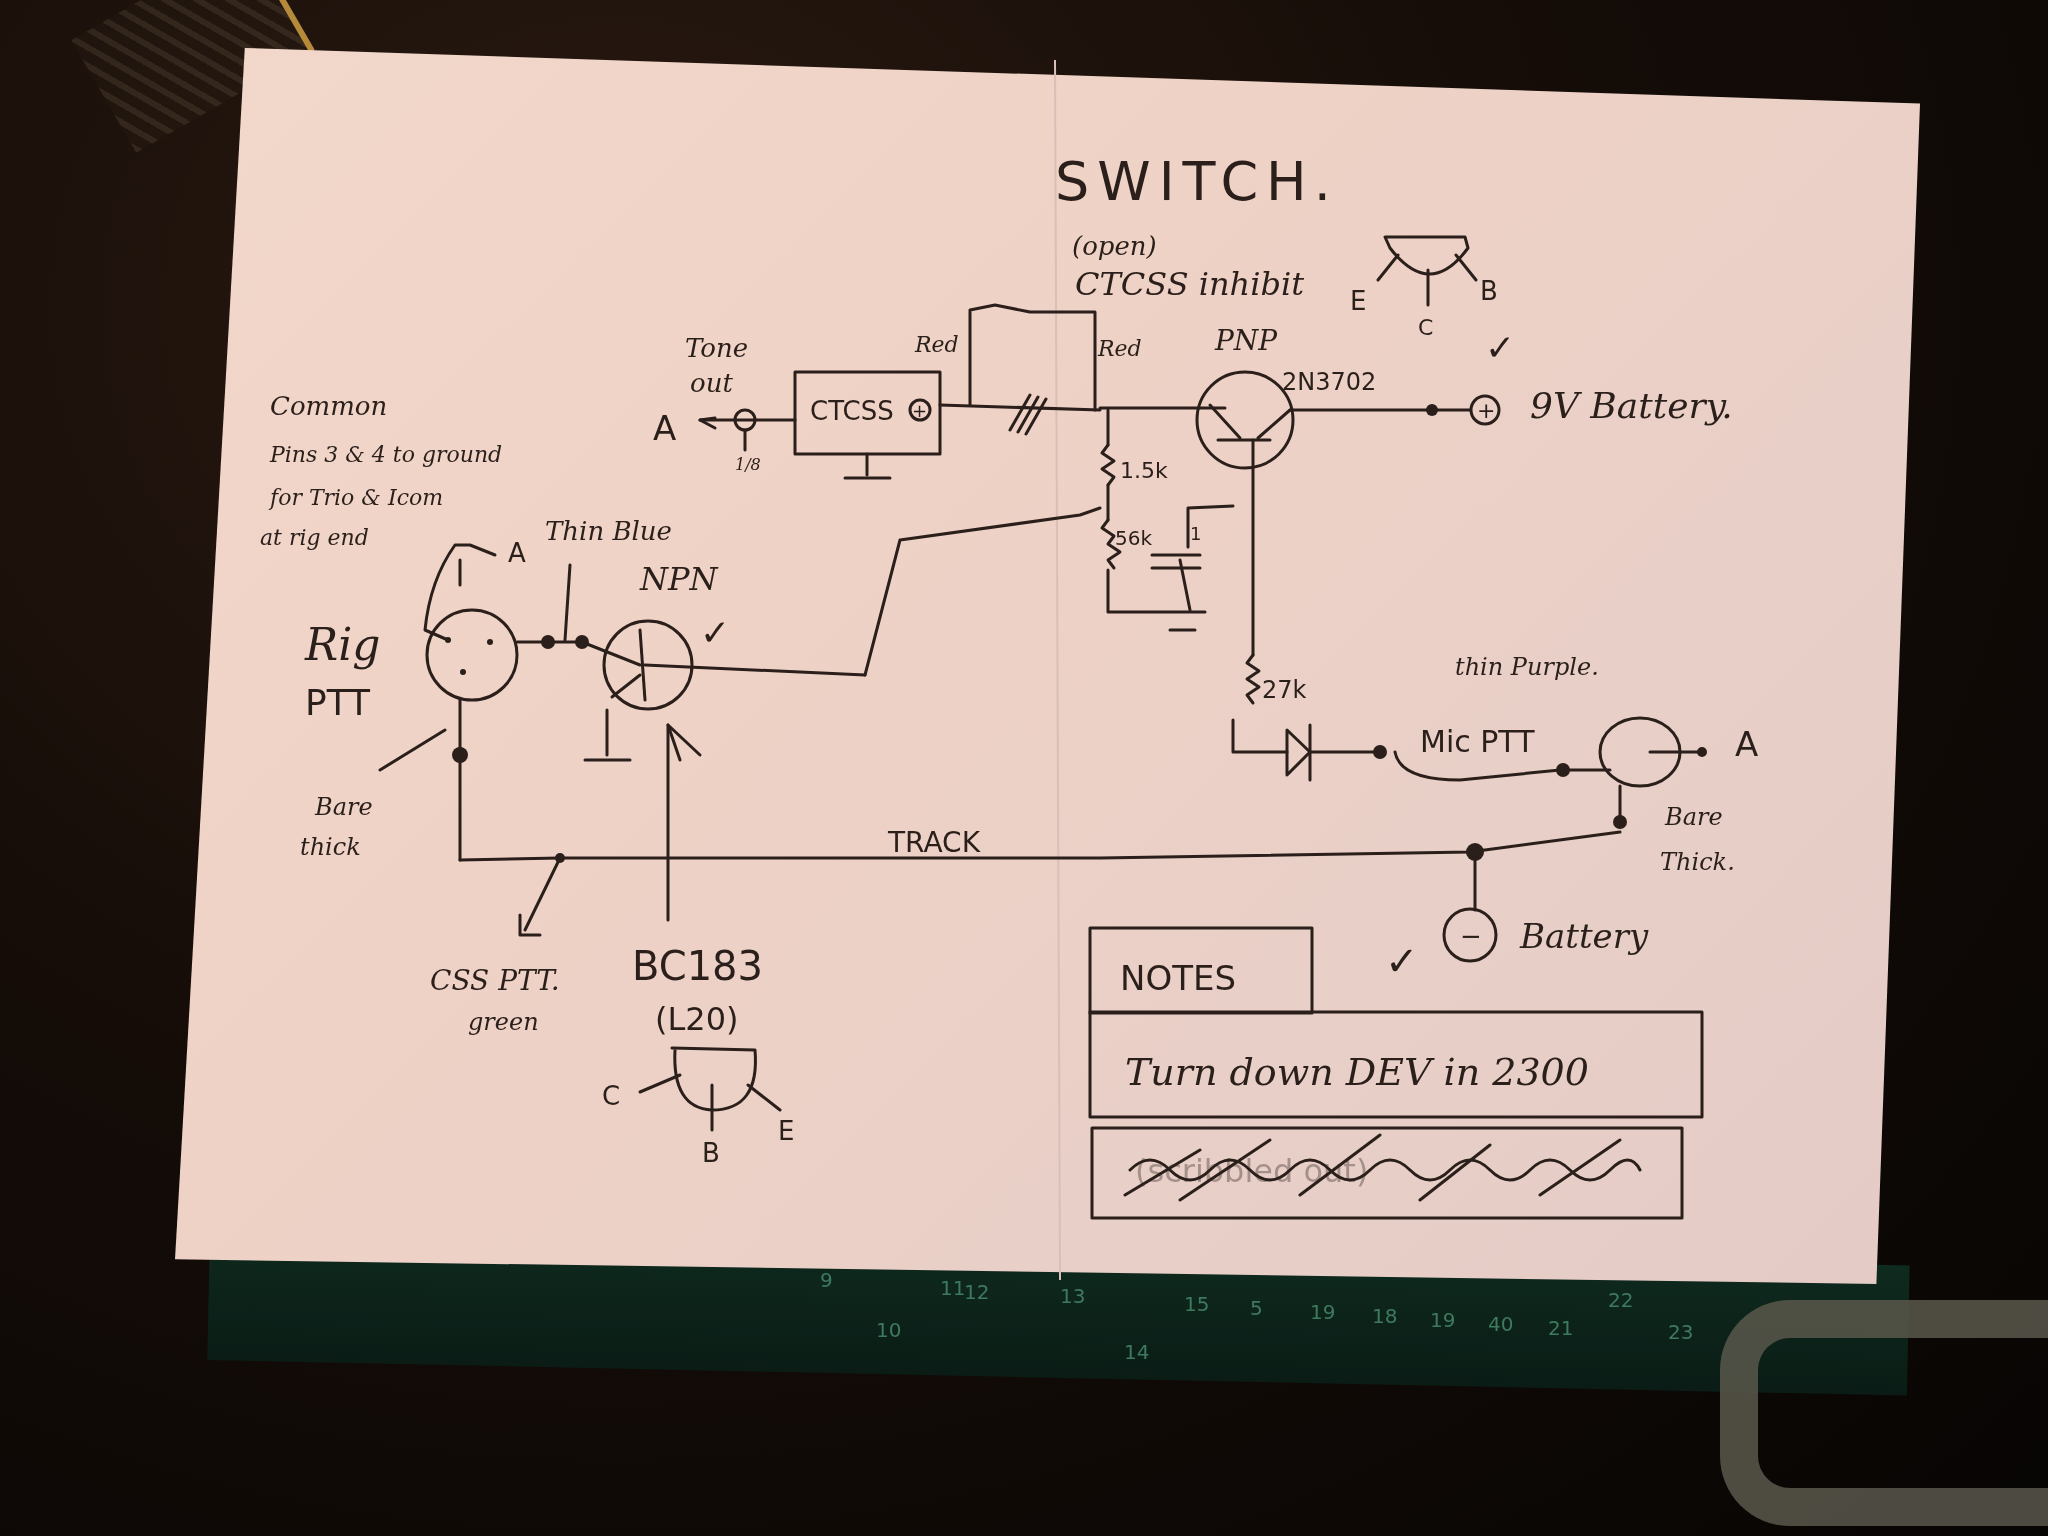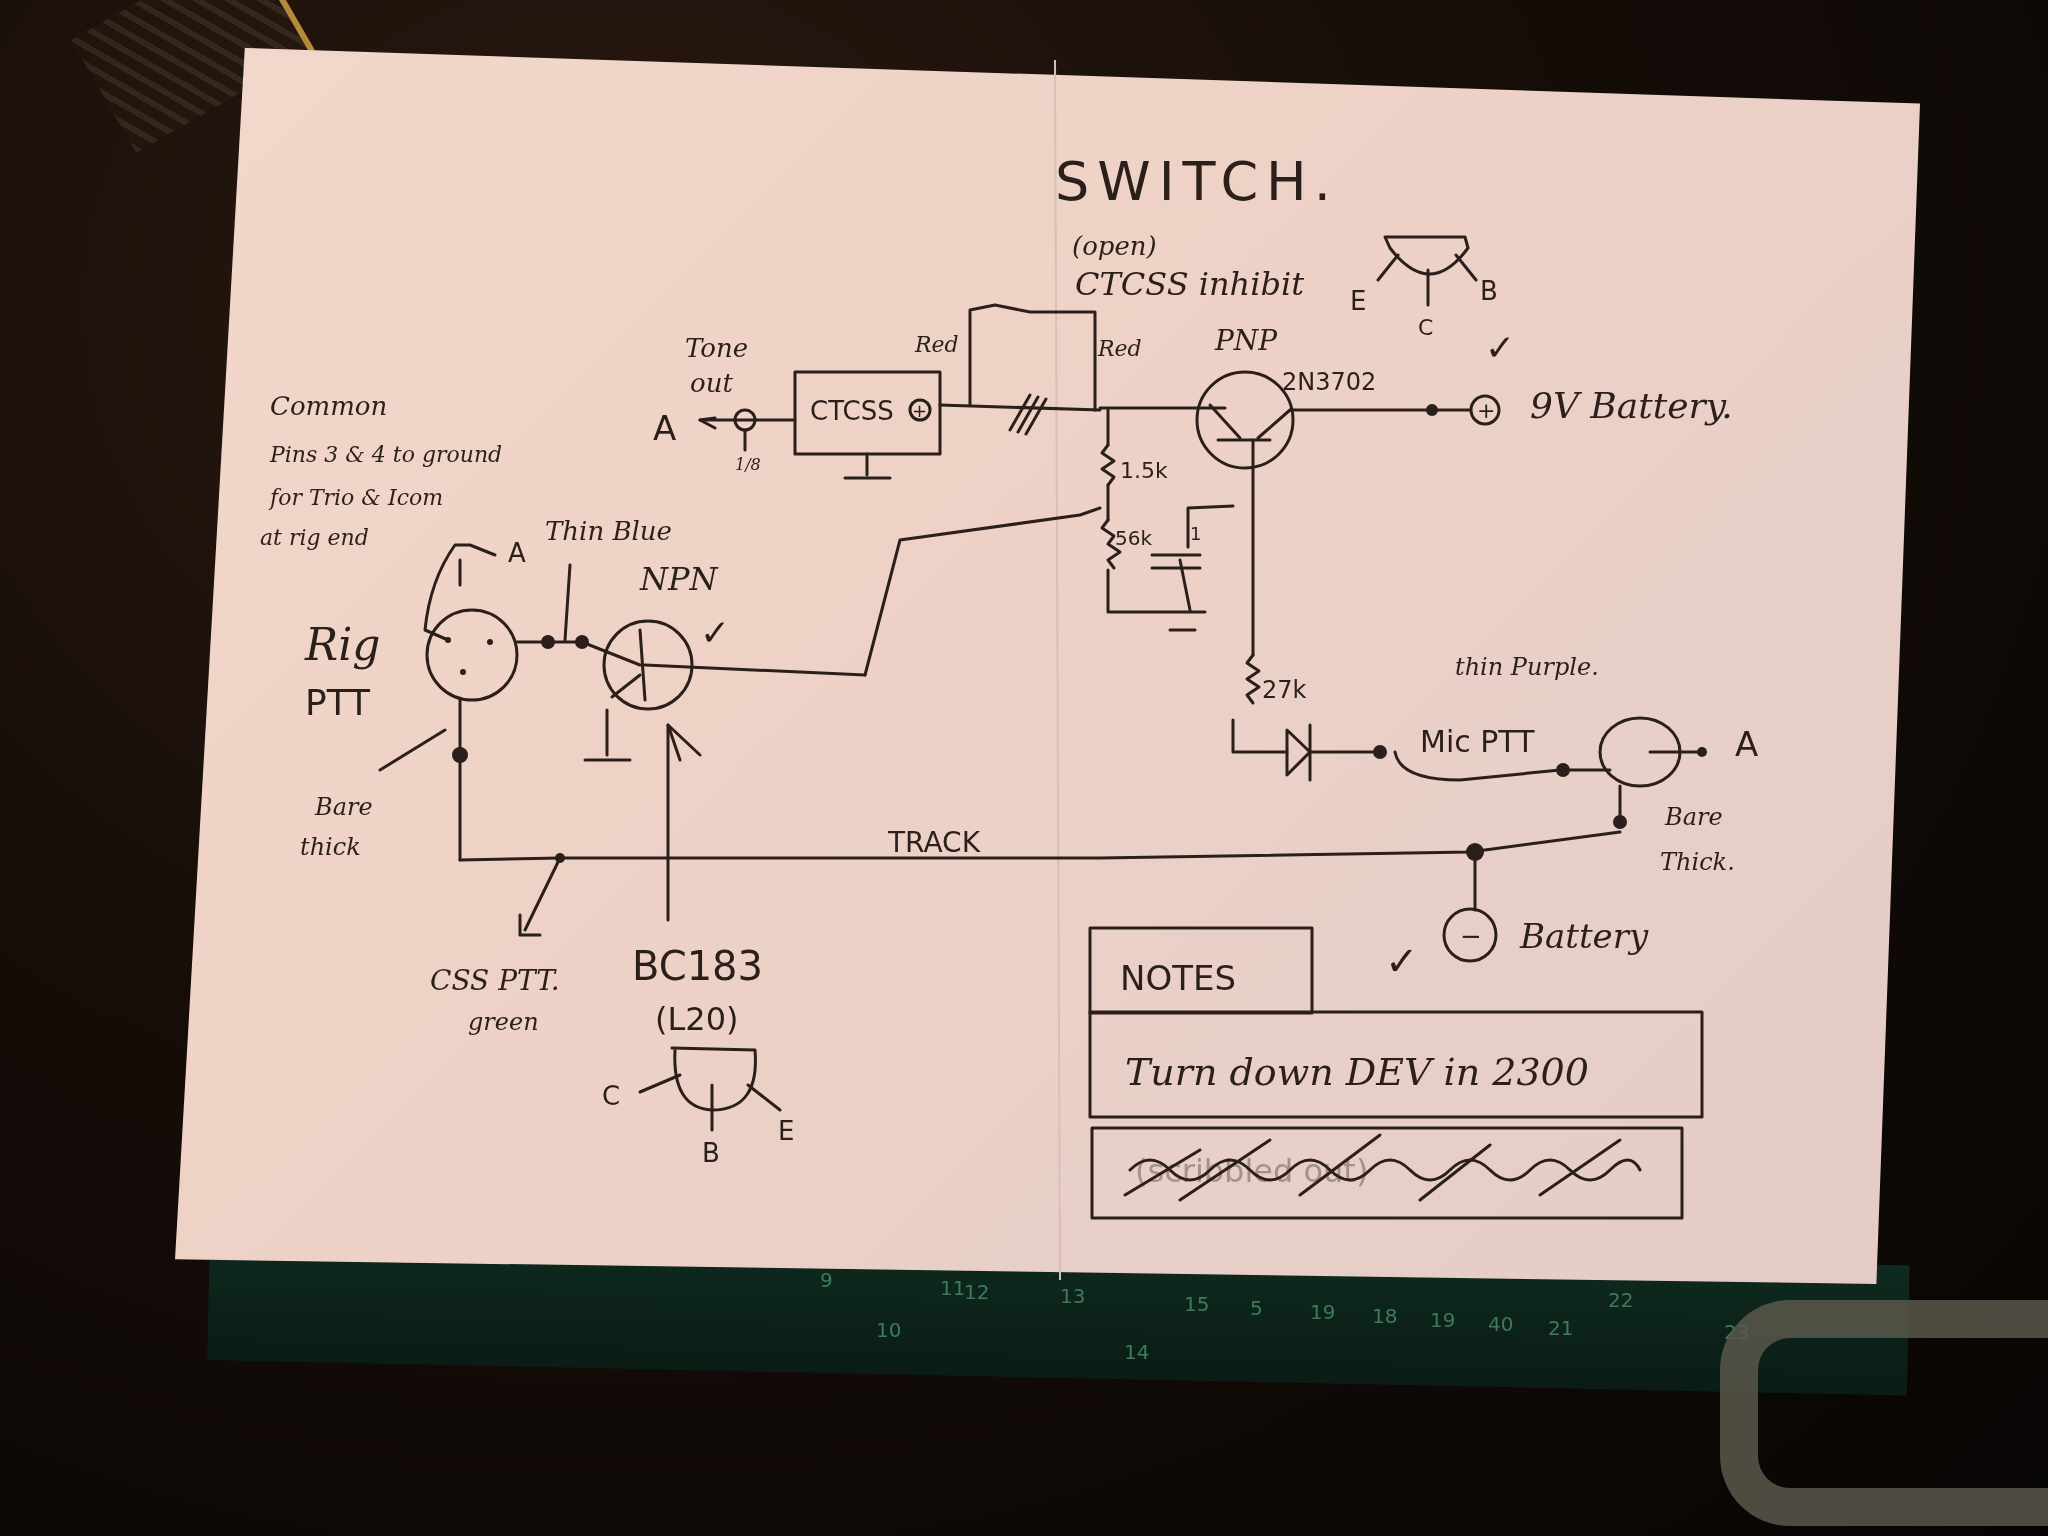--- a/index.html
+++ b/index.html
@@ -38,21 +38,21 @@
   <span class="ruler-num" style="left:1060px;top:1284px">13</span>
   <span class="ruler-num" style="left:1124px;top:1340px">14</span>
   <span class="ruler-num" style="left:1184px;top:1292px">15</span>
   <span class="ruler-num" style="left:1250px;top:1296px">5</span>
   <span class="ruler-num" style="left:1310px;top:1300px">19</span>
   <span class="ruler-num" style="left:1372px;top:1304px">18</span>
   <span class="ruler-num" style="left:1430px;top:1308px">19</span>
   <span class="ruler-num" style="left:1488px;top:1312px">40</span>
   <span class="ruler-num" style="left:1548px;top:1316px">21</span>
   <span class="ruler-num" style="left:1608px;top:1288px">22</span>
-  <span class="ruler-num" style="left:1724px;top:1320px">23</span>
+  <span class="ruler-num" style="left:1668px;top:1320px">23</span>
 </div>
 
 <div class="paper"></div>
 <div class="strap"></div>
 
 <svg class="ink" viewBox="0 0 2048 1536">
 
   <line x1="1055" y1="60" x2="1060" y2="1280" stroke="#d9bfb8" stroke-width="2"></line>
 
   <text x="1055" y="200" font-size="54" letter-spacing="8">SWITCH.</text>

